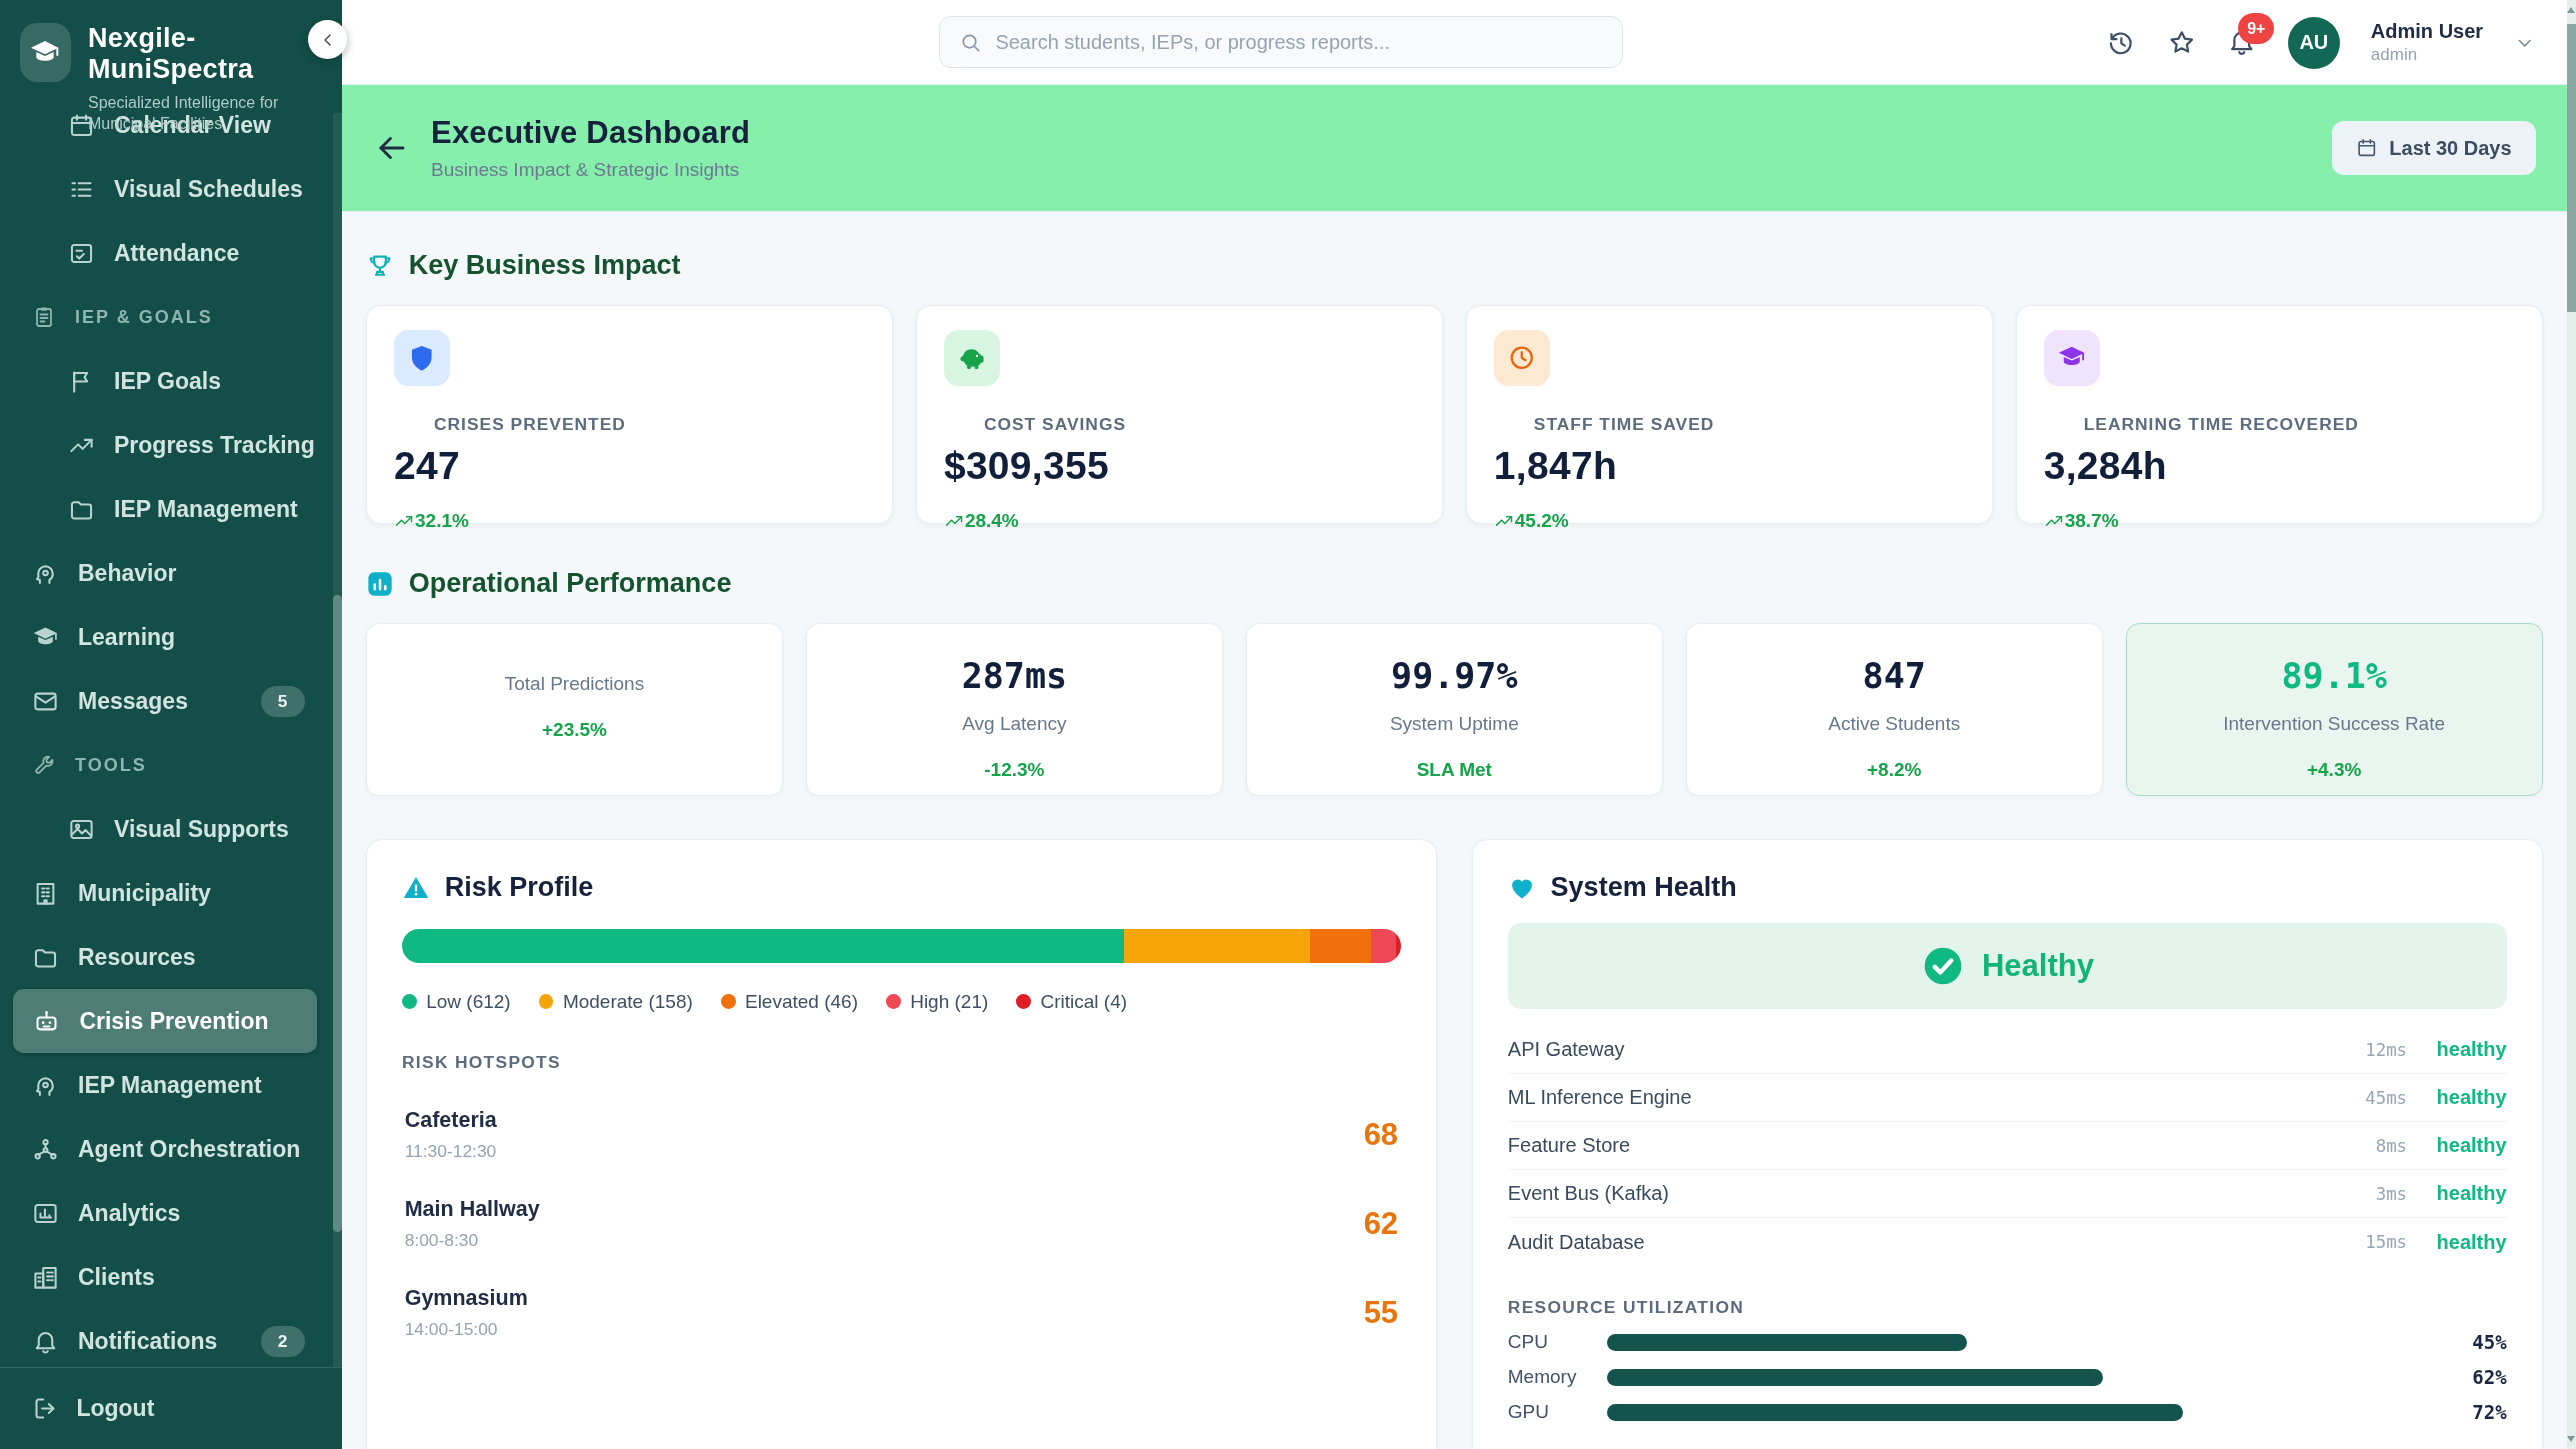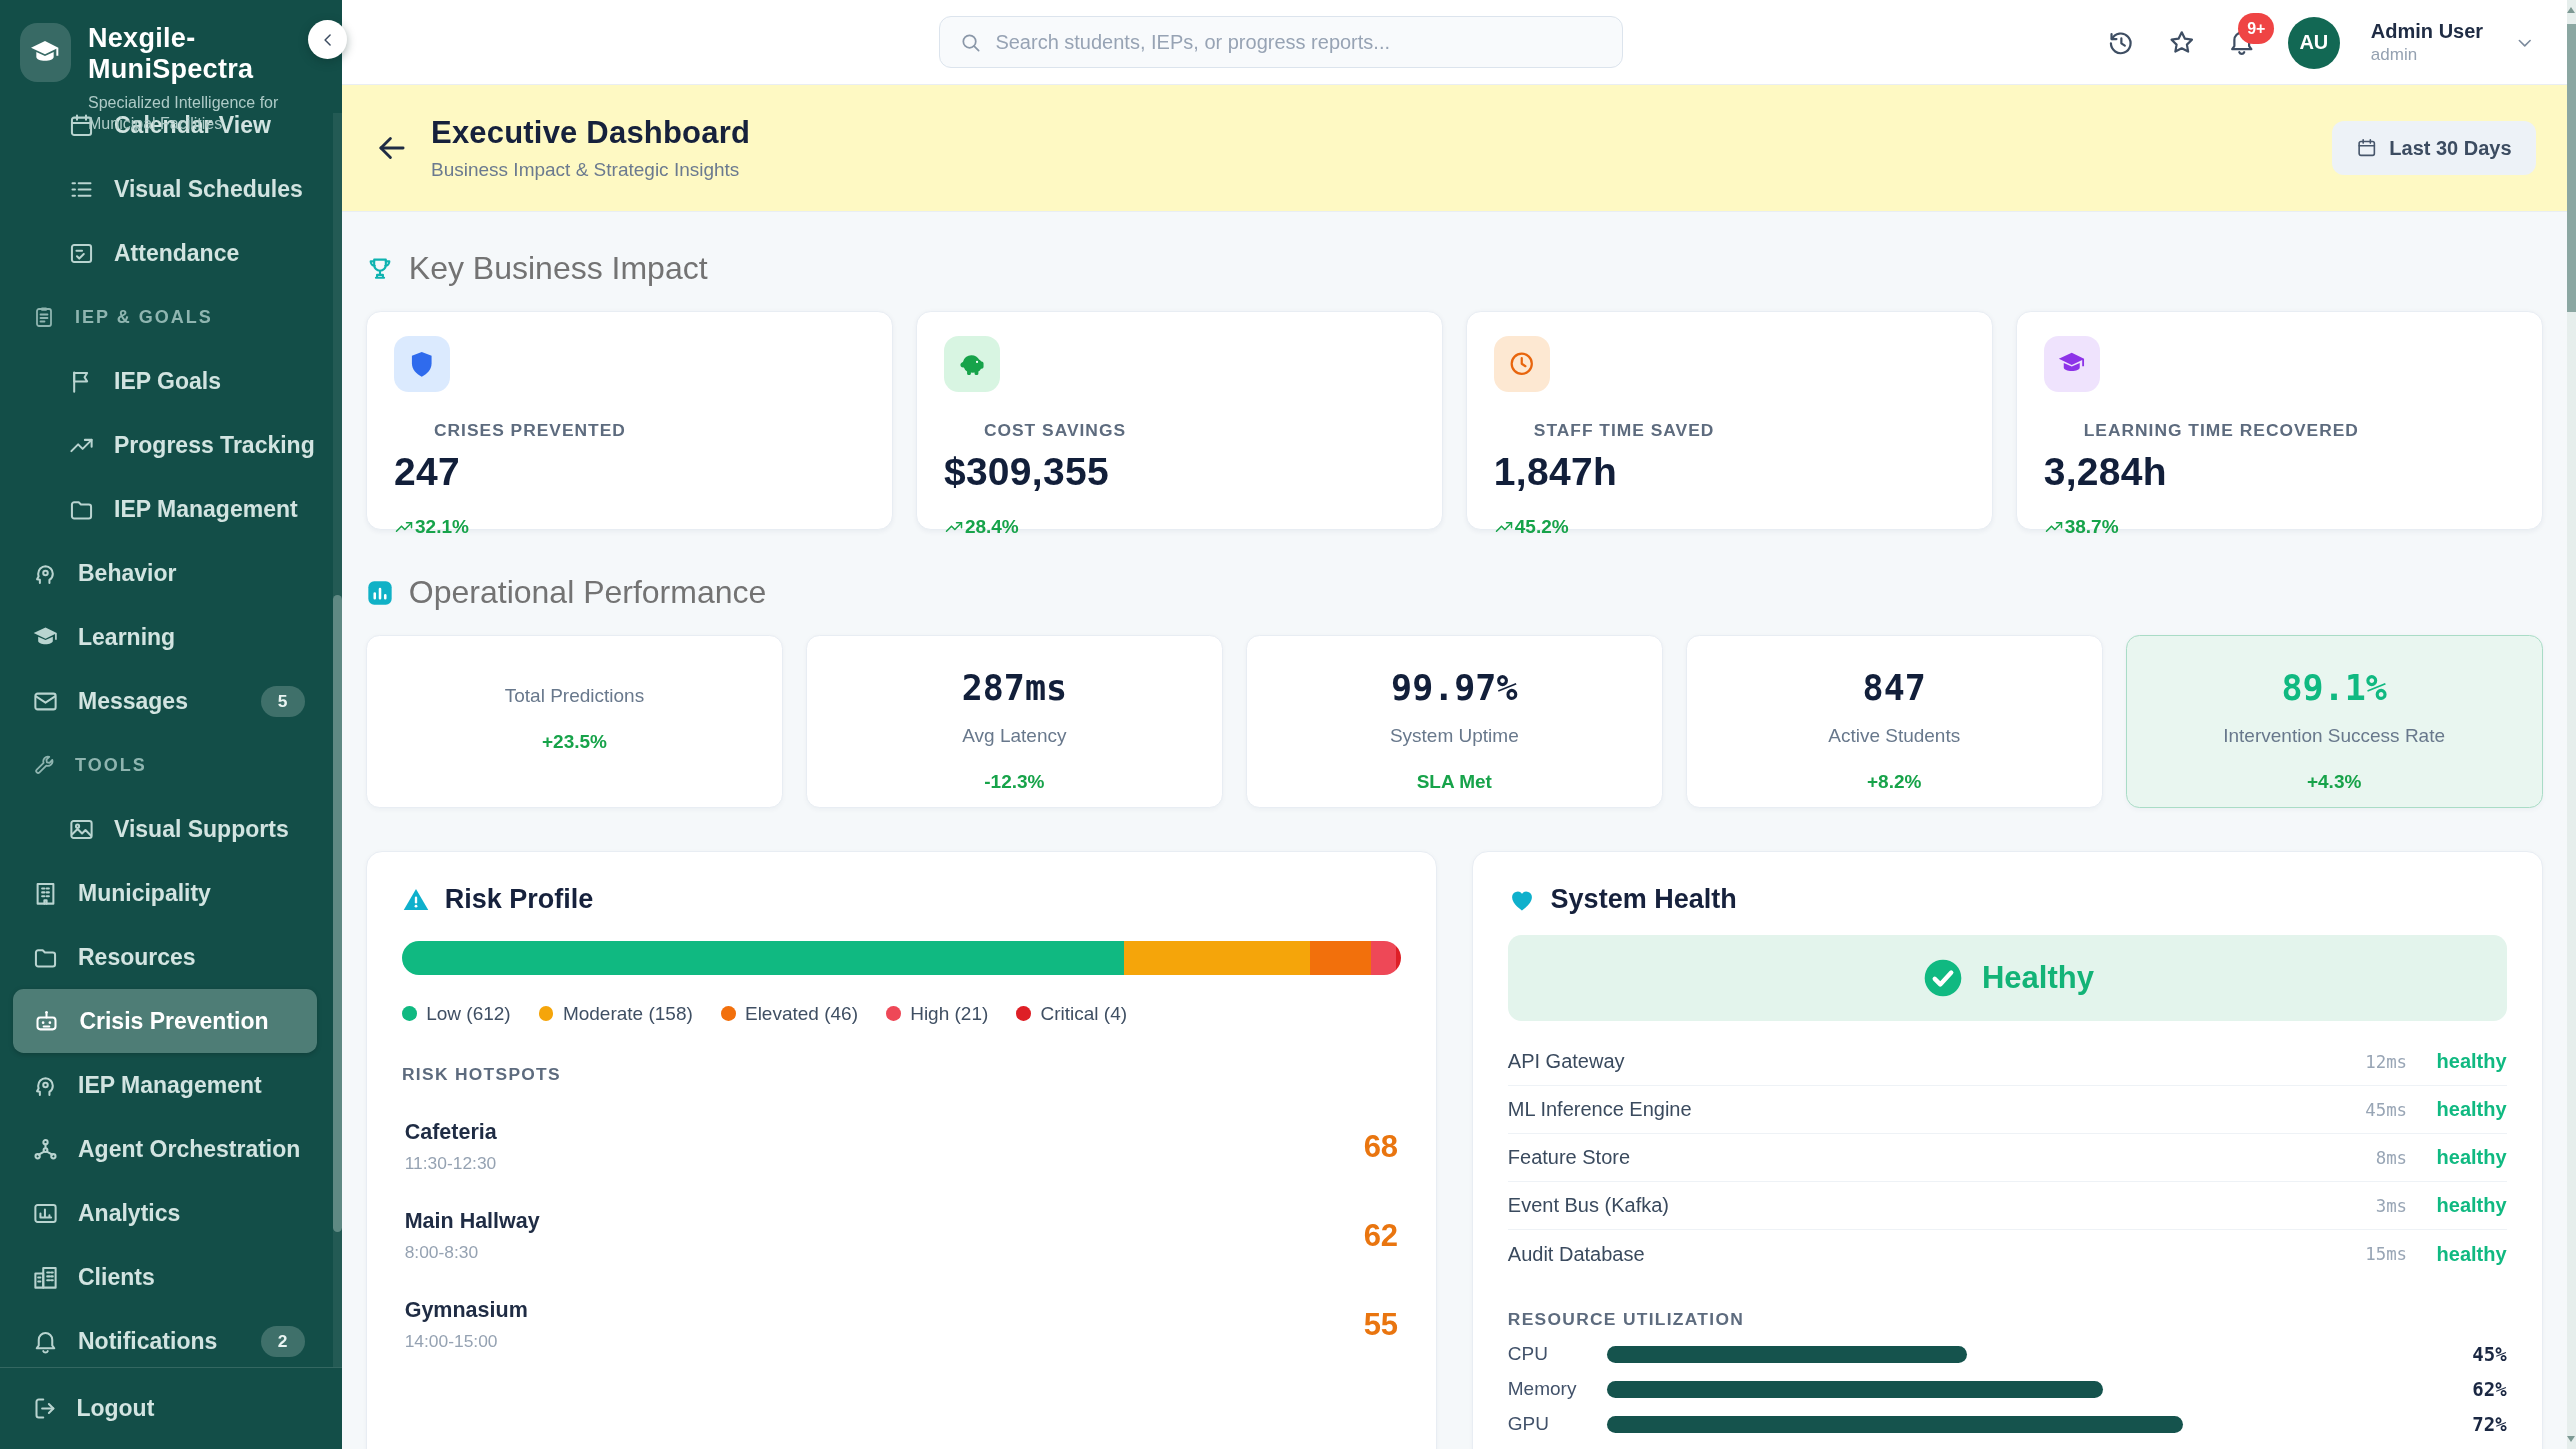--- a/index.html
+++ b/index.html
@@ -43,32 +43,32 @@
   .topbar-right { position:absolute; right:31px; top:0; height:85px; display:flex; align-items:center; gap:31px; }
   .tb-icon { width:29.5px; height:29.5px; color:#3e4e63; cursor:pointer; }
   .bell-wrap { position:relative; cursor:pointer; }
   .bell-badge { position:absolute; top:-13.4px; right:-17.4px; min-width:36px; height:31px; border-radius:16px; background:#ef4444; color:#fff; font-size:16px; font-weight:700; display:flex; align-items:center; justify-content:center; padding:0 6.7px; }
   .avatar { width:52px; height:52px; border-radius:50%; background:#126854; color:#fff; font-size:20px; font-weight:700; display:flex; align-items:center; justify-content:center; cursor:pointer; }
   .user-name { font-size:20px; font-weight:700; color:#1f2c44; }
   .user-role { font-size:17px; color:#94a1b1; margin-top:2.7px; }
   .chev-down { width:21.5px; height:21.5px; color:#7b8a9c; cursor:pointer; }
 
   
-  #pagehead { position:absolute; left:342px; right:9.4px; top:85px; height:127px; background:#fef9c3; border-bottom:1.3px solid #e9eef3; display:flex; align-items:center; padding:0 31px; }
+  #pagehead { position:absolute; left:342px; right:9.4px; top:85px; height:127px; background:#86efac; border-bottom:1.3px solid #e9eef3; display:flex; align-items:center; padding:0 31px; }
   .back-btn { width:38px; height:38px; color:#1f2c44; margin-right:20px; cursor:pointer; }
   .page-title { font-size:31px; font-weight:800; color:#16213c; letter-spacing:0.2px; }
   .page-sub { font-size:19px; color:#6b7a8f; margin-top:8px; }
   .range-pill { margin-left:auto; background:#edf2f7; border-radius:12px; height:54px; display:flex; align-items:center; gap:12px; padding:0 24px; font-size:20px; font-weight:600; color:#3c4c61; cursor:pointer; }
   .range-pill .ic { width:21.5px; height:21.5px; color:#47566b; }
 
   
   #content { position:absolute; left:342px; right:9.4px; top:212px; bottom:0; padding:38px 24px 0 24px; overflow:hidden; }
   .sec-head { display:flex; align-items:center; gap:14.8px; margin-bottom:24px; }
   .sec-head .ic { width:28px; height:28px; }
-  .sec-title { font-size:32px; font-weight:400; color:#737373; }
+  .sec-title { font-size:27px; font-weight:700; color:#14532d; }
 
   .impact-grid { display:grid; grid-template-columns:repeat(4,1fr); gap:23px; margin-bottom:44px; }
   .impact-card { background:#fff; border:1.3px solid #e8edf3; border-radius:14.8px; padding:24px 27px 27px 27px; box-shadow:0 1.3px 5.4px rgba(20,45,80,.05); height:219px; }
   .tile { width:56px; height:56px; border-radius:14.8px; display:flex; align-items:center; justify-content:center; }
   .tile .ic { width:29.5px; height:29.5px; }
   .kpi-label { margin-top:28px; font-size:17.4px; font-weight:700; letter-spacing:1px; color:#5d6b7e;margin-left:40px; }
   .kpi-value { margin-top:9.4px; font-size:39px; font-weight:800; color:#121f3a; letter-spacing:0.3px; }
   .kpi-trend { margin-top:21.5px; display:flex; align-items:center; gap:1px; color:#17a34a; font-size:19px; font-weight:700; }
   .kpi-trend .ic { width:20px; height:20px; }
 

